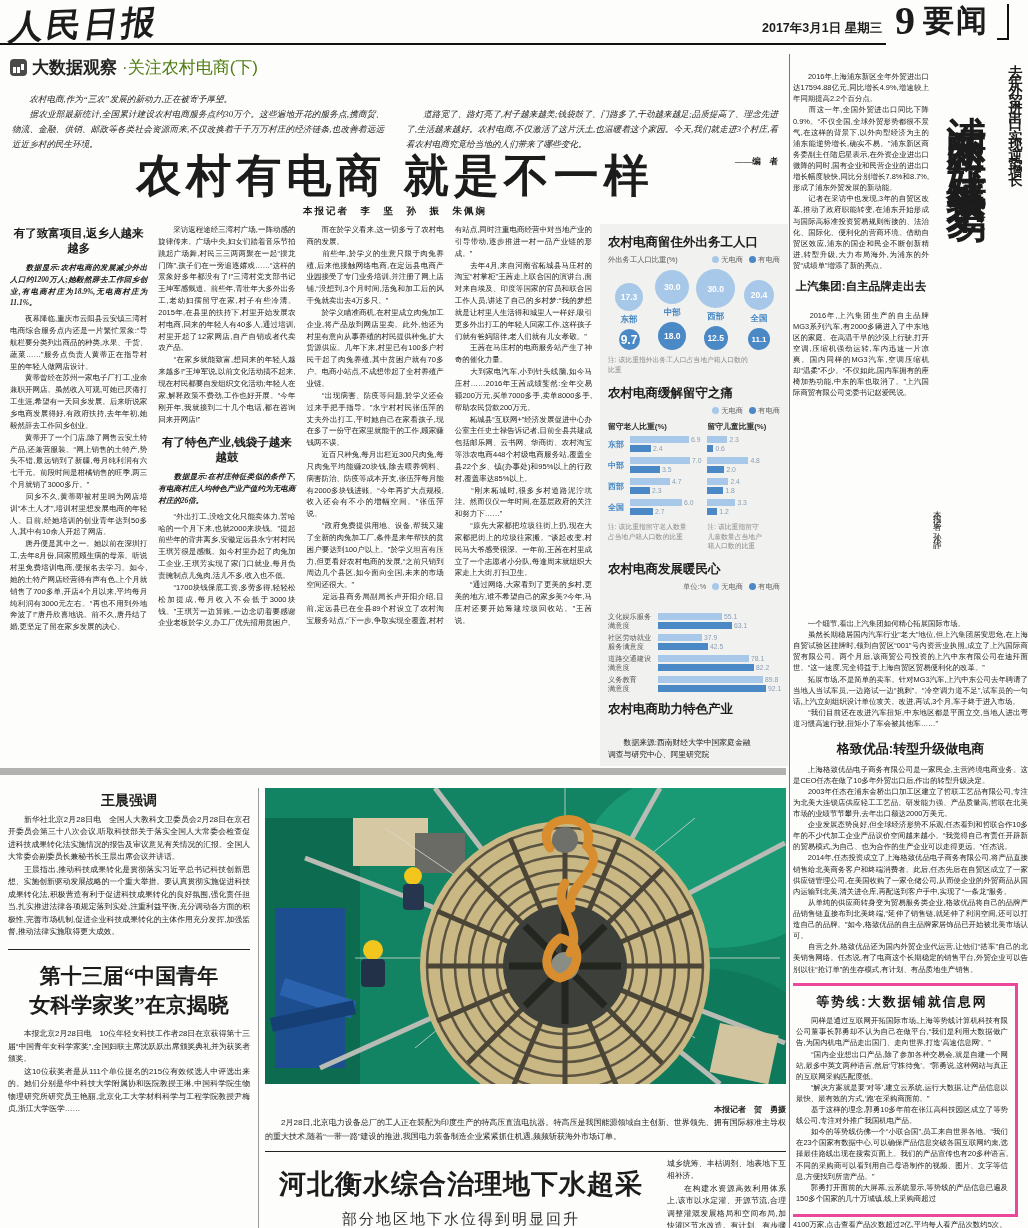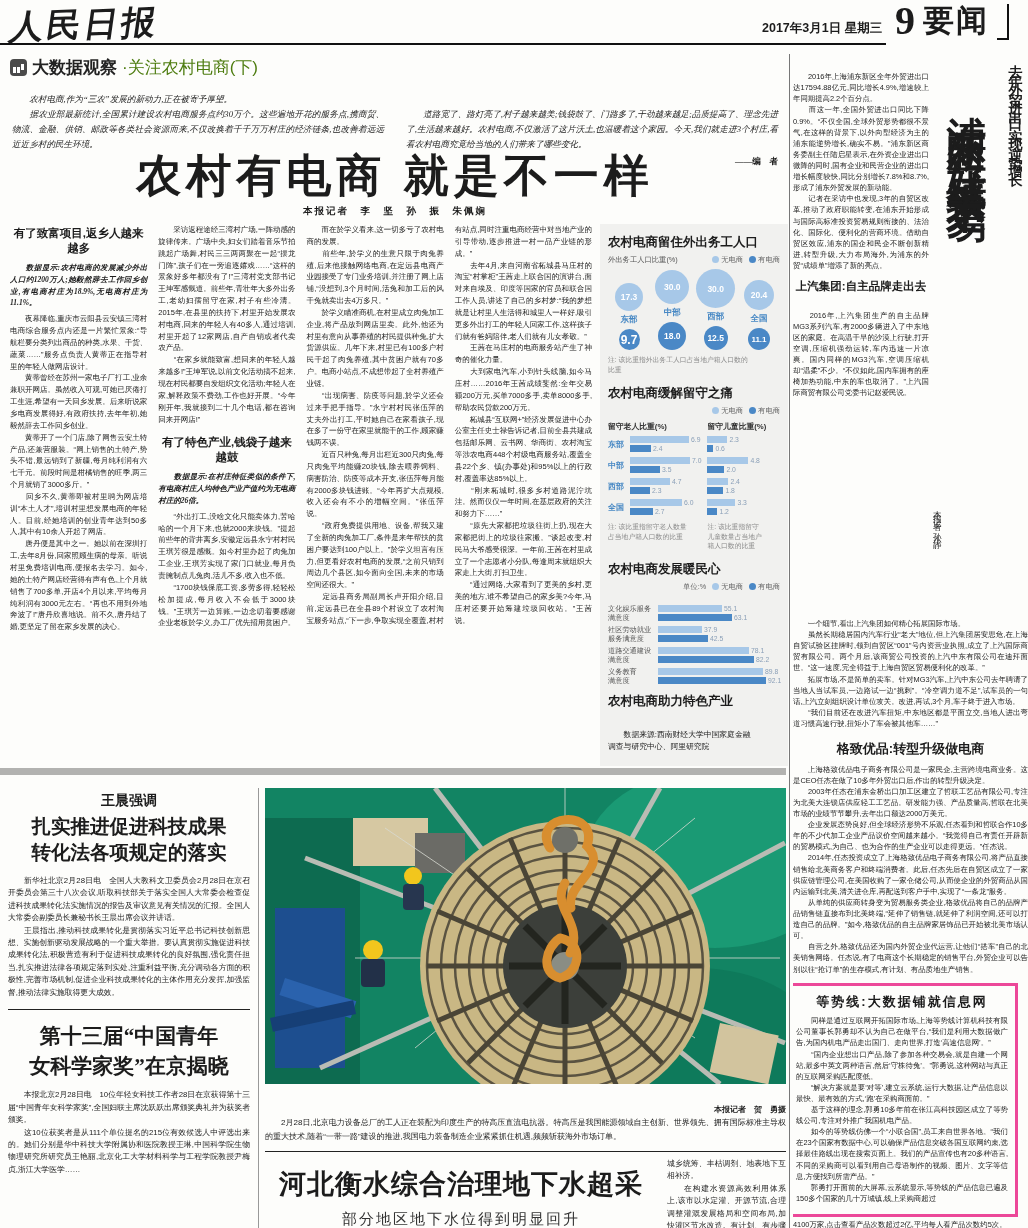--- a/index.html
+++ b/index.html
@@ -329,21 +329,21 @@
     </div>
 
     <div class="cp-title" style="margin-top:10px">农村电商发展暖民心</div>
     <div class="cp-row" style="justify-content:flex-end">
       <span class="legend">
         <span>单位:%</span>
         <span><i class="dot lt"></i><span>无电商</span></span>
         <span><i class="dot dk"></i><span>有电商</span></span>
       </span>
     </div>
-    <div style="margin-top:12px">
+    <div style="margin-top:20px">
       <div class="c3row">
           <span class="c3lab">文化娱乐服务
 满意度</span>
         <div class="barcol">
           <div class="brow">
               <i class="bar lt" style="width:64px"></i>
               <span class="bv">55.1</span>
             </div>
           <div class="brow">
               <i class="bar dk" style="width:74px"></i>
@@ -403,22 +403,20 @@
       
     </div>
   </div>
 
   <div class="gray-bar"></div>
   <div class="vrule-right"></div>
   <div class="vrule-mid"></div>
 
   <div class="bl">
     <div class="wc-kicker">王晨强调</div>
-    <div class="wc-headline">扎实推进促进科技成果
-转化法各项规定的落实</div>
     <div class="body">　　新华社北京2月28日电　全国人大教科文卫委员会2月28日在京召开委员会第三十八次会议,听取科技部关于落实全国人大常委会检查促进科技成果转化法实施情况的报告及审议意见有关情况的汇报。全国人大常委会副委员长兼秘书长王晨出席会议并讲话。
 　　王晨指出,推动科技成果转化是贯彻落实习近平总书记科技创新思想、实施创新驱动发展战略的一个重大举措。要认真贯彻实施促进科技成果转化法,积极营造有利于促进科技成果转化的良好氛围,强化责任担当,扎实推进法律各项规定落到实处,注重利益平衡,充分调动各方面的积极性,完善市场机制,促进企业科技成果转化的主体作用充分发挥,加强监督,推动法律实施取得更大成效。</div>
     <hr>
     <div class="aw-headline">第十三届“中国青年
 女科学家奖”在京揭晓</div>
     <div class="body">　　本报北京2月28日电　10位年轻女科技工作者28日在京获得第十三届“中国青年女科学家奖”,全国妇联主席沈跃跃出席颁奖典礼并为获奖者颁奖。
 　　这10位获奖者是从111个单位提名的215位有效候选人中评选出来的。她们分别是华中科技大学附属协和医院教授王琳,中国科学院生物物理研究所研究员王艳丽,北京化工大学材料科学与工程学院教授尹梅贞,浙江大学医学……</div>
   </div>
 
   <div class="photo-wrap">

